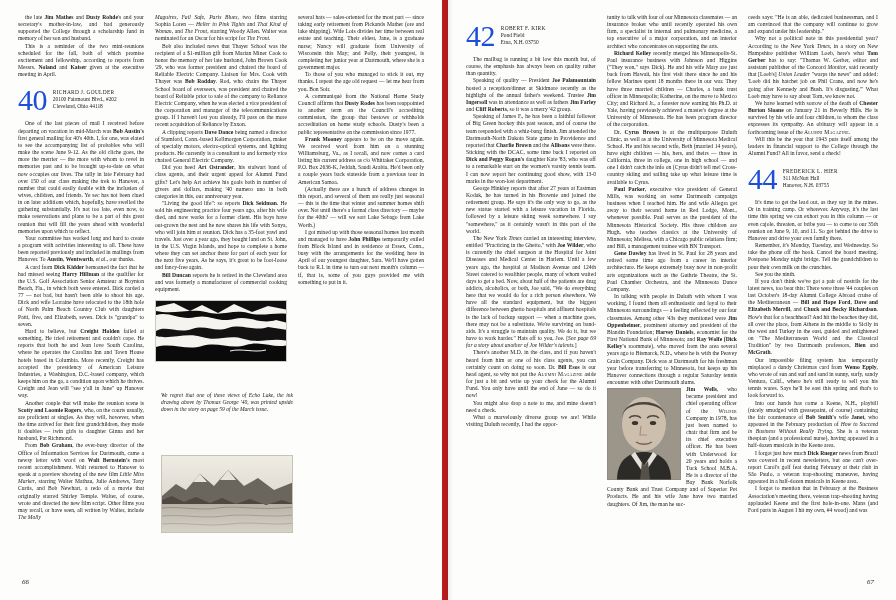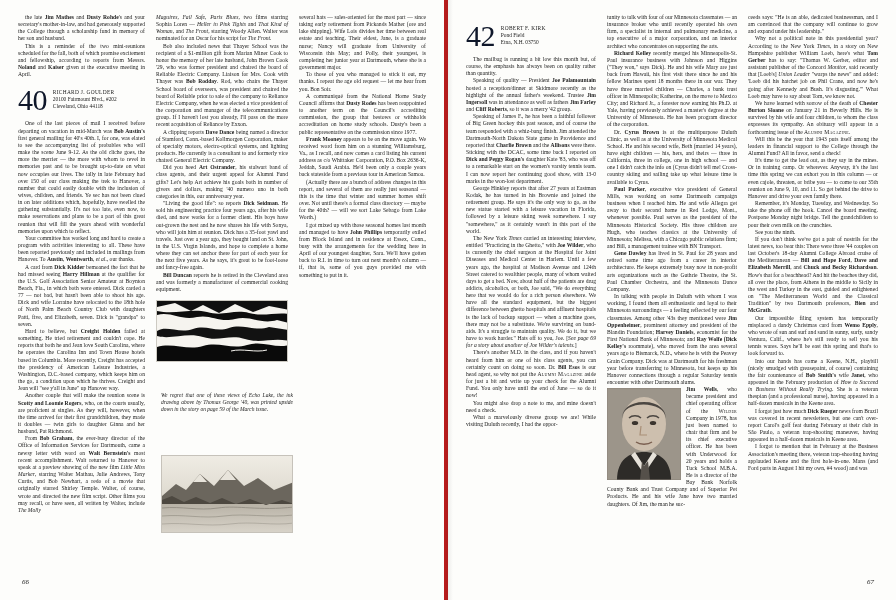--- a/index.html
+++ b/index.html
@@ -18,21 +18,21 @@
     width: 896px; height: 600px;
     display: flex;
     background: #fdfdfb;
   }
   .page {
     position: relative;
     width: 448px; height: 600px;
     padding: 14px 18px 10px 18px;
     background: #fdfdfb;
   }
-  .page.left { border-right: 4px solid #b91c1c; }
+  .page.left { border-right: 6px solid #b91c1c; }
   .gutter-shadow {
     position: absolute;
     left: 444px; top: 0; width: 9px; height: 600px;
     background: linear-gradient(to right, rgba(0,0,0,0.0), rgba(0,0,0,0.055), rgba(0,0,0,0.0));
     pointer-events: none;
     z-index: 5;
   }
   .cols {
     display: flex;
     gap: 11px;
@@ -68,21 +68,21 @@
     margin: 9px 0 7px 0;
     min-height: 26px;
   }
   .classnum {
     font-family: "Liberation Serif", "DejaVu Serif", serif;
     font-size: 30px;
     line-height: 26px;
     font-weight: 400;
     letter-spacing: -0.6px;
     margin-right: 6px;
-    color: #0f172a;
+    color: #1d4ed8;
   }
   .classaddr {
     font-size: 5.4px;
     line-height: 6.9px;
     padding-top: 2px;
   }
   .classaddr .name {
     font-variant: small-caps;
     letter-spacing: 0.3px;
     display: block;
@@ -284,20 +284,28 @@
           <p class="noindent"><b>Jim Wells</b>, who became president and chief operating officer of the <span class="sc">Wilder</span> Company in 1978, has just been named to chair that firm and be its chief executive officer. He has been with Underwood for 20 years and holds a Tuck School M.B.A. He is a director of the Bay Bank Norfolk County Bank and Trust Company and of Superior Pet Products. He and his wife Jane have two married daughters. Of Jim, the man he suc-</p>
         </div>
       </div>
 
       <div class="col">
         <p class="noindent">ceeds says: "He is an able, dedicated businessman, and I am convinced that the company will continue to grow and expand under his leadership."</p>
         <p>Why not a political note in this presidential year? According to the New York <i>Times</i>, in a story on New Hampshire publisher William Loeb, here's what <b>Tom Gerber</b> has to say: "Thomas W. Gerber, editor and assistant publisher of the Concord <i>Monitor</i>, said recently that [Loeb's] <i>Union Leader</i> "warps the news" and added: 'Loeb did his hatchet job on Phil Crane, and now he's going after Kennedy and Bush. It's disgusting.'" What Loeb may have to say about Tom, we know not.</p>
         <p>We have learned with sorrow of the death of <b>Chester Burton Sloane</b> on January 21 in Beverly Hills. He is survived by his wife and four children, to whom the class expresses its sympathy. An obituary will appear in a forthcoming issue of the <span class="sc">Alumni Magazine</span>.</p>
         <p>Will this be the year that 1943 puts itself among the leaders in financial support to the College through the Alumni Fund? All in favor, send a check!</p>
 
+        <div class="classhead">
+          <div class="classnum">44</div>
+          <div class="classaddr">
+            <span class="name">FREDERICK L. HIER</span>
+            <span class="line">311 McNutt Hall</span>
+            <span class="line">Hanover, N.H. 03755</span>
+          </div>
+        </div>
 
         <p>It's time to get the lead out, as they say in the mines. Or in training camp. Or wherever. Anyway, it's the last time this spring we can exhort you in this column — or even cajole, threaten, or bribe you — to come to our 35th reunion on June 9, 10, and 11. So get behind the drive to Hanover and drive your own family there.</p>
         <p>Remember, it's Monday, Tuesday, and Wednesday. So take the phone off the hook. Cancel the board meeting. Postpone Monday night bridge. Tell the grandchildren to pour their own milk on the crunchies.</p>
         <p>See you the ninth.</p>
         <p>If you don't think we've got a pair of nostrils for the latest news, too bear this: There were three '44 couples on last October's 18-day Alumni College Abroad cruise of the Mediterranean — <b>Bill and Hope Ford</b>, <b>Dave and Elizabeth Merrill</b>, and <b>Chuck and Becky Richardson</b>. How's that for a beachhead? And hit the beaches they did, all over the place, from Athens in the middle to Sicily in the west and Turkey in the east, guided and enlightened on "The Mediterranean World and the Classical Tradition" by two Dartmouth professors, <b>Bien</b> and <b>McGrath</b>.</p>
         <p>Our impossible filing system has temporarily misplaced a dandy Christmas card from <b>Wemo Epply</b>, who wrote of sun and surf and sand in sunny, surfy, sandy Ventura, Calif., where he's still ready to sell you his tennis wares. Says he'll be east this spring and that's to look forward to.</p>
         <p>Into our hands has come a Keene, N.H., playbill (nicely smudged with greasepaint, of course) containing the fair countenance of <b>Bob Smith's</b> wife <b>Janet</b>, who appeared in the February production of <i>How to Succeed in Business Without Really Trying</i>. She is a veteran thespian (and a professional nurse), having appeared in a half-dozen musicals in the Keene area.</p>
         <p>I forgot just how much <b>Dick Rueger</b> news from Brazil was covered in recent newsletters, but one can't over-report Carol's golf feat during February at their club in São Paulo, a veteran trap-shooting maneuver, having appeared in a half-dozen musicals in Keene area.</p>
         <p>I forgot to mention that in February at the Business Association's meeting there, veteran trap-shooting having applauded Keene and the first hole-in-one. Mans (and Ford parts in August I hit my own, #4 wood) and was</p>
       </div>

